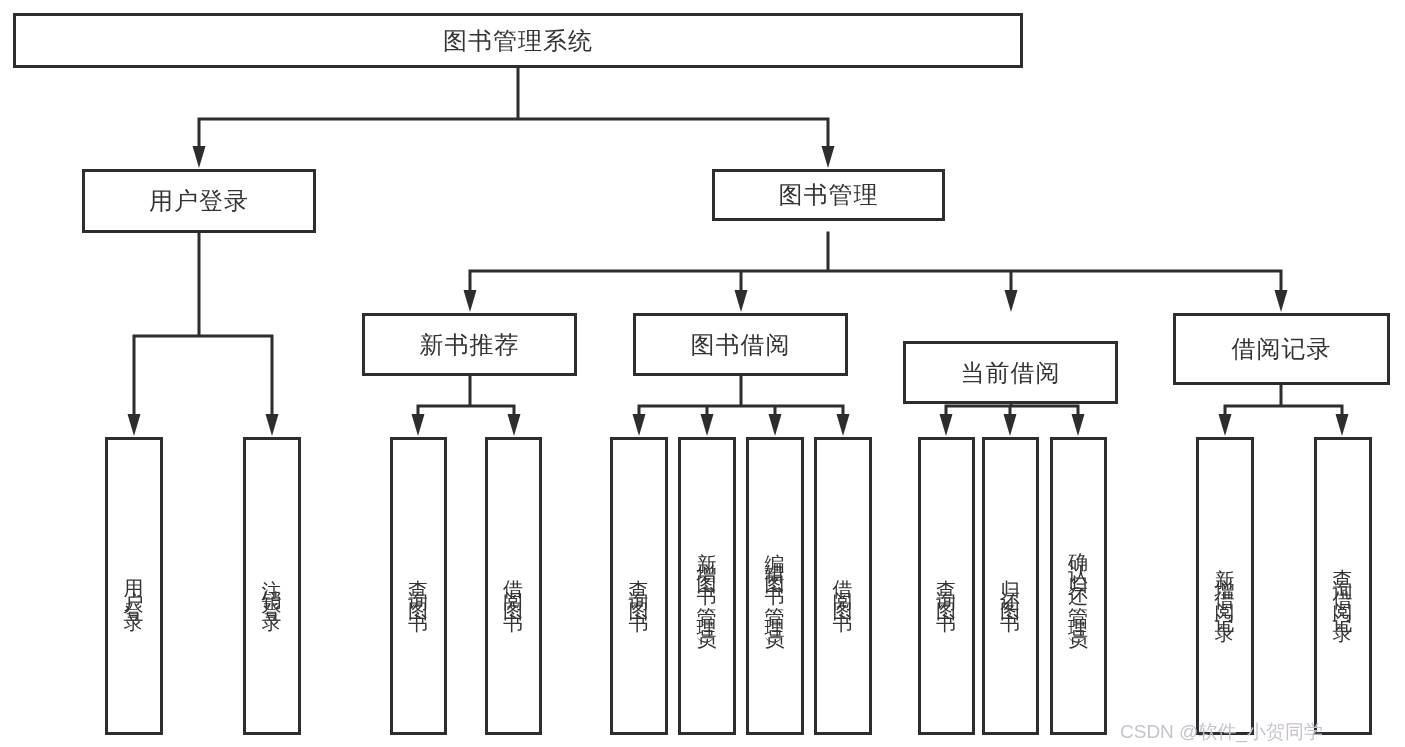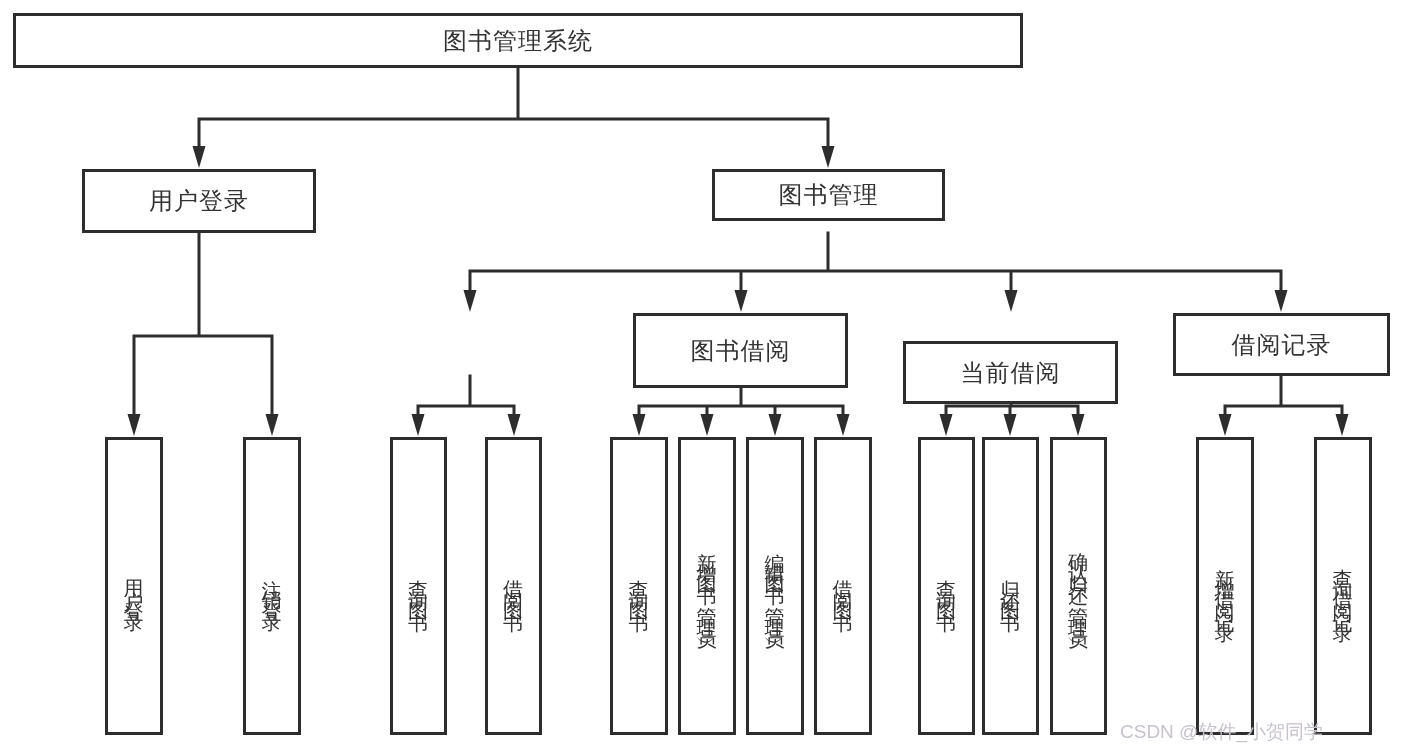--- a/index.html
+++ b/index.html
@@ -52,23 +52,23 @@
     z-index: 3;
     font-size: 19px;
     color: #c8c2cc;
     white-space: nowrap;
   }
   
   #n-root            { left: 13px;   top: 13px;  width: 1010px; height: 55px; }
   #n-user-login      { left: 82px;   top: 169px; width: 234px;  height: 64px; }
   #n-book-mgmt       { left: 712px;  top: 169px; width: 233px;  height: 52px; }
   #n-new-book        { left: 362px;  top: 313px; width: 215px;  height: 63px; }
-  #n-book-borrow     { left: 633px;  top: 313px; width: 215px;  height: 75px; }
+  #n-book-borrow     { left: 633px;  top: 313px; width: 215px;  height: 63px; }
   #n-current-borrow  { left: 903px;  top: 313px; width: 215px;  height: 63px; margin-top: 28px; }
-  #n-borrow-records  { left: 1173px; top: 313px; width: 217px;  height: 63px; }
+  #n-borrow-records  { left: 1173px; top: 313px; width: 217px;  height: 72px; }
   #l-user-login      { left: 105px;  top: 437px; width: 58px; height: 298px; }
   #l-logout          { left: 243px;  top: 437px; width: 58px; height: 298px; }
   #l-query-a         { left: 390px;  top: 437px; width: 57px; height: 298px; }
   #l-borrow-a        { left: 485px;  top: 437px; width: 57px; height: 298px; }
   #l-query-b         { left: 610px;  top: 437px; width: 58px; height: 298px; }
   #l-add-book        { left: 678px;  top: 437px; width: 58px; height: 298px; }
   #l-edit-book       { left: 746px;  top: 437px; width: 58px; height: 298px; }
   #l-borrow-b        { left: 814px;  top: 437px; width: 58px; height: 298px; }
   #l-query-c         { left: 918px;  top: 437px; width: 57px; height: 298px; }
   #l-return-book     { left: 982px;  top: 437px; width: 57px; height: 298px; }
@@ -118,20 +118,23 @@
     <span>图书管理系统</span>
   </div>
 
   <div class="node node-h" id="n-user-login">
     <span>用户登录</span>
   </div>
   <div class="node node-h" id="n-book-mgmt">
     <span>图书管理</span>
   </div>
 
+  <div class="node node-h" id="n-new-book">
+    <span>新书推荐</span>
+  </div>
   <div class="node node-h" id="n-book-borrow">
     <span>图书借阅</span>
   </div>
   <div class="node node-h" id="n-current-borrow">
     <span>当前借阅</span>
   </div>
   <div class="node node-h" id="n-borrow-records">
     <span>借阅记录</span>
   </div>
 

